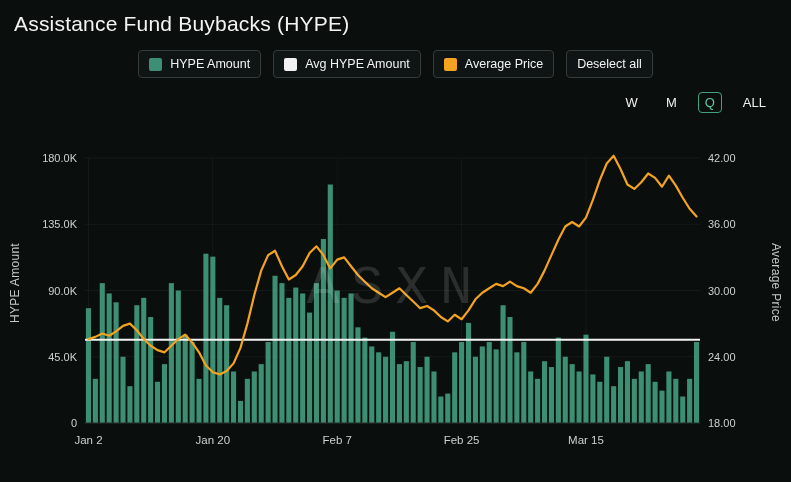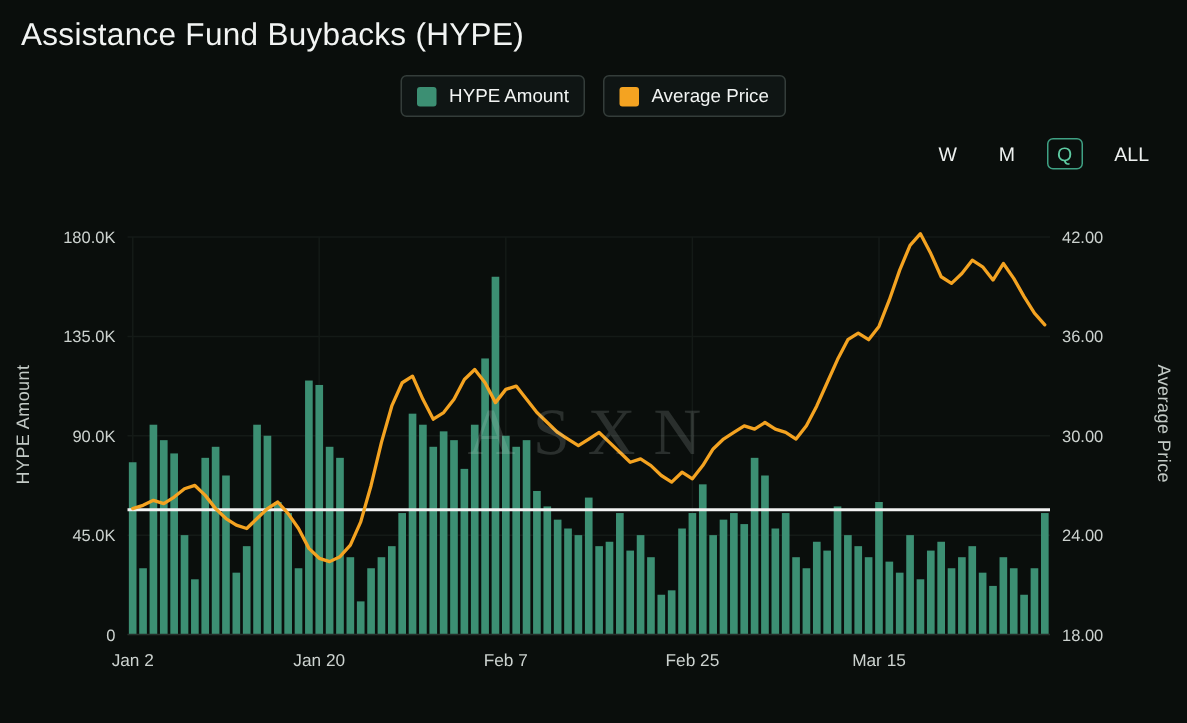--- a/index.html
+++ b/index.html
@@ -24,38 +24,45 @@
     background:none;border:1px solid transparent;color:#eef1f0;font-size:13px;
     padding:2px 6px;cursor:pointer;font-family:"Liberation Sans",sans-serif;border-radius:4px;
   }
   .range-opt.active{border:1px solid #3fa184;color:#5ecba2;}
   .chart-area{position:relative;margin-top:30px;height:330px;}
   .axis-title{position:absolute;font-size:12px;color:#c3cac6;letter-spacing:.3px;}
   .axis-title.left{writing-mode:vertical-rl;transform:rotate(180deg);left:8px;top:100px;}
   .axis-title.right{writing-mode:vertical-rl;right:8px;top:100px;}
   .watermark{
     position:absolute;left:50%;top:145px;transform:translate(-50%,-50%);
-    font-family:Liberation Serif, serif;font-size:44px;letter-spacing:12px;
+    font-family:Liberation Mono, monospace;font-size:54px;letter-spacing:12px;
     color:rgba(214,224,220,0.16);pointer-events:none;user-select:none;
   }
   svg text{font-family:"Liberation Sans",sans-serif;}
 </style>
 </head>
 <body>
 
 <div class="title">Assistance Fund Buybacks (HYPE)</div>
 
 <div class="legend-row">
   <button class="legend-btn">
     <span class="swatch" style="background: rgb(60, 143, 115);"></span>
     <span>HYPE Amount</span>
   </button>
   <button class="legend-btn">
+    <span class="swatch" style="background: rgb(242, 242, 242);"></span>
+    <span>Avg HYPE Amount</span>
+  </button>
+  <button class="legend-btn">
     <span class="swatch" style="background: rgb(244, 163, 33);"></span>
     <span>Average Price</span>
+  </button>
+  <button class="legend-btn">
+    <span>Deselect all</span>
   </button>
 </div>
 
 <div class="range-row">
   <button class="range-opt">W</button>
   <button class="range-opt">M</button>
   <button class="range-opt active">Q</button>
   <button class="range-opt">ALL</button>
 </div>
 

